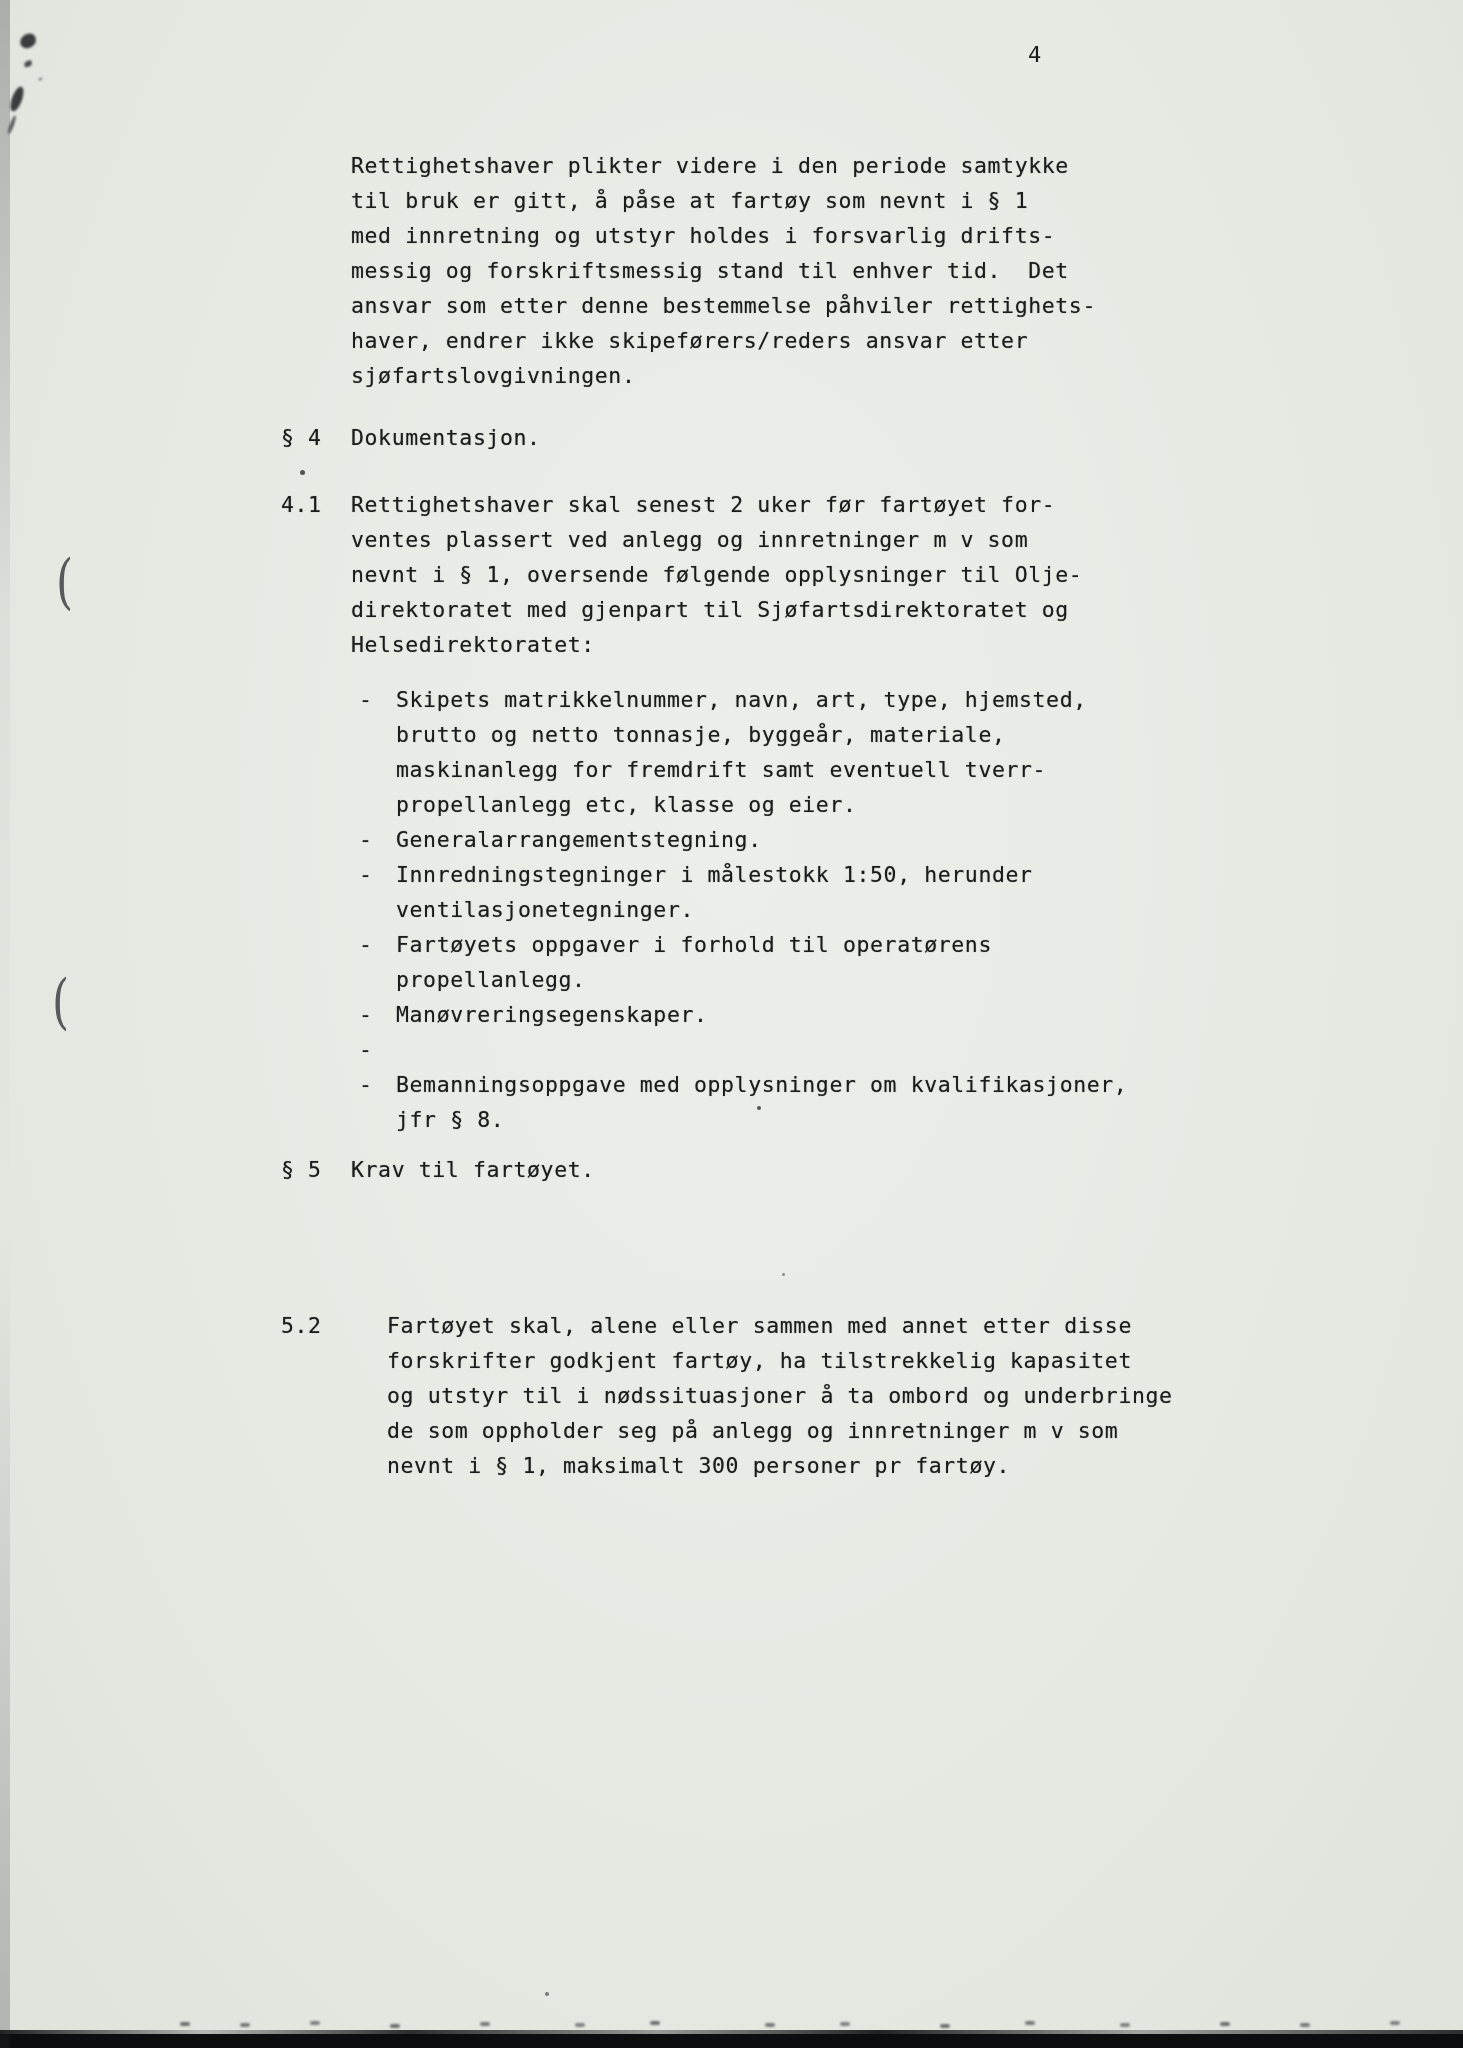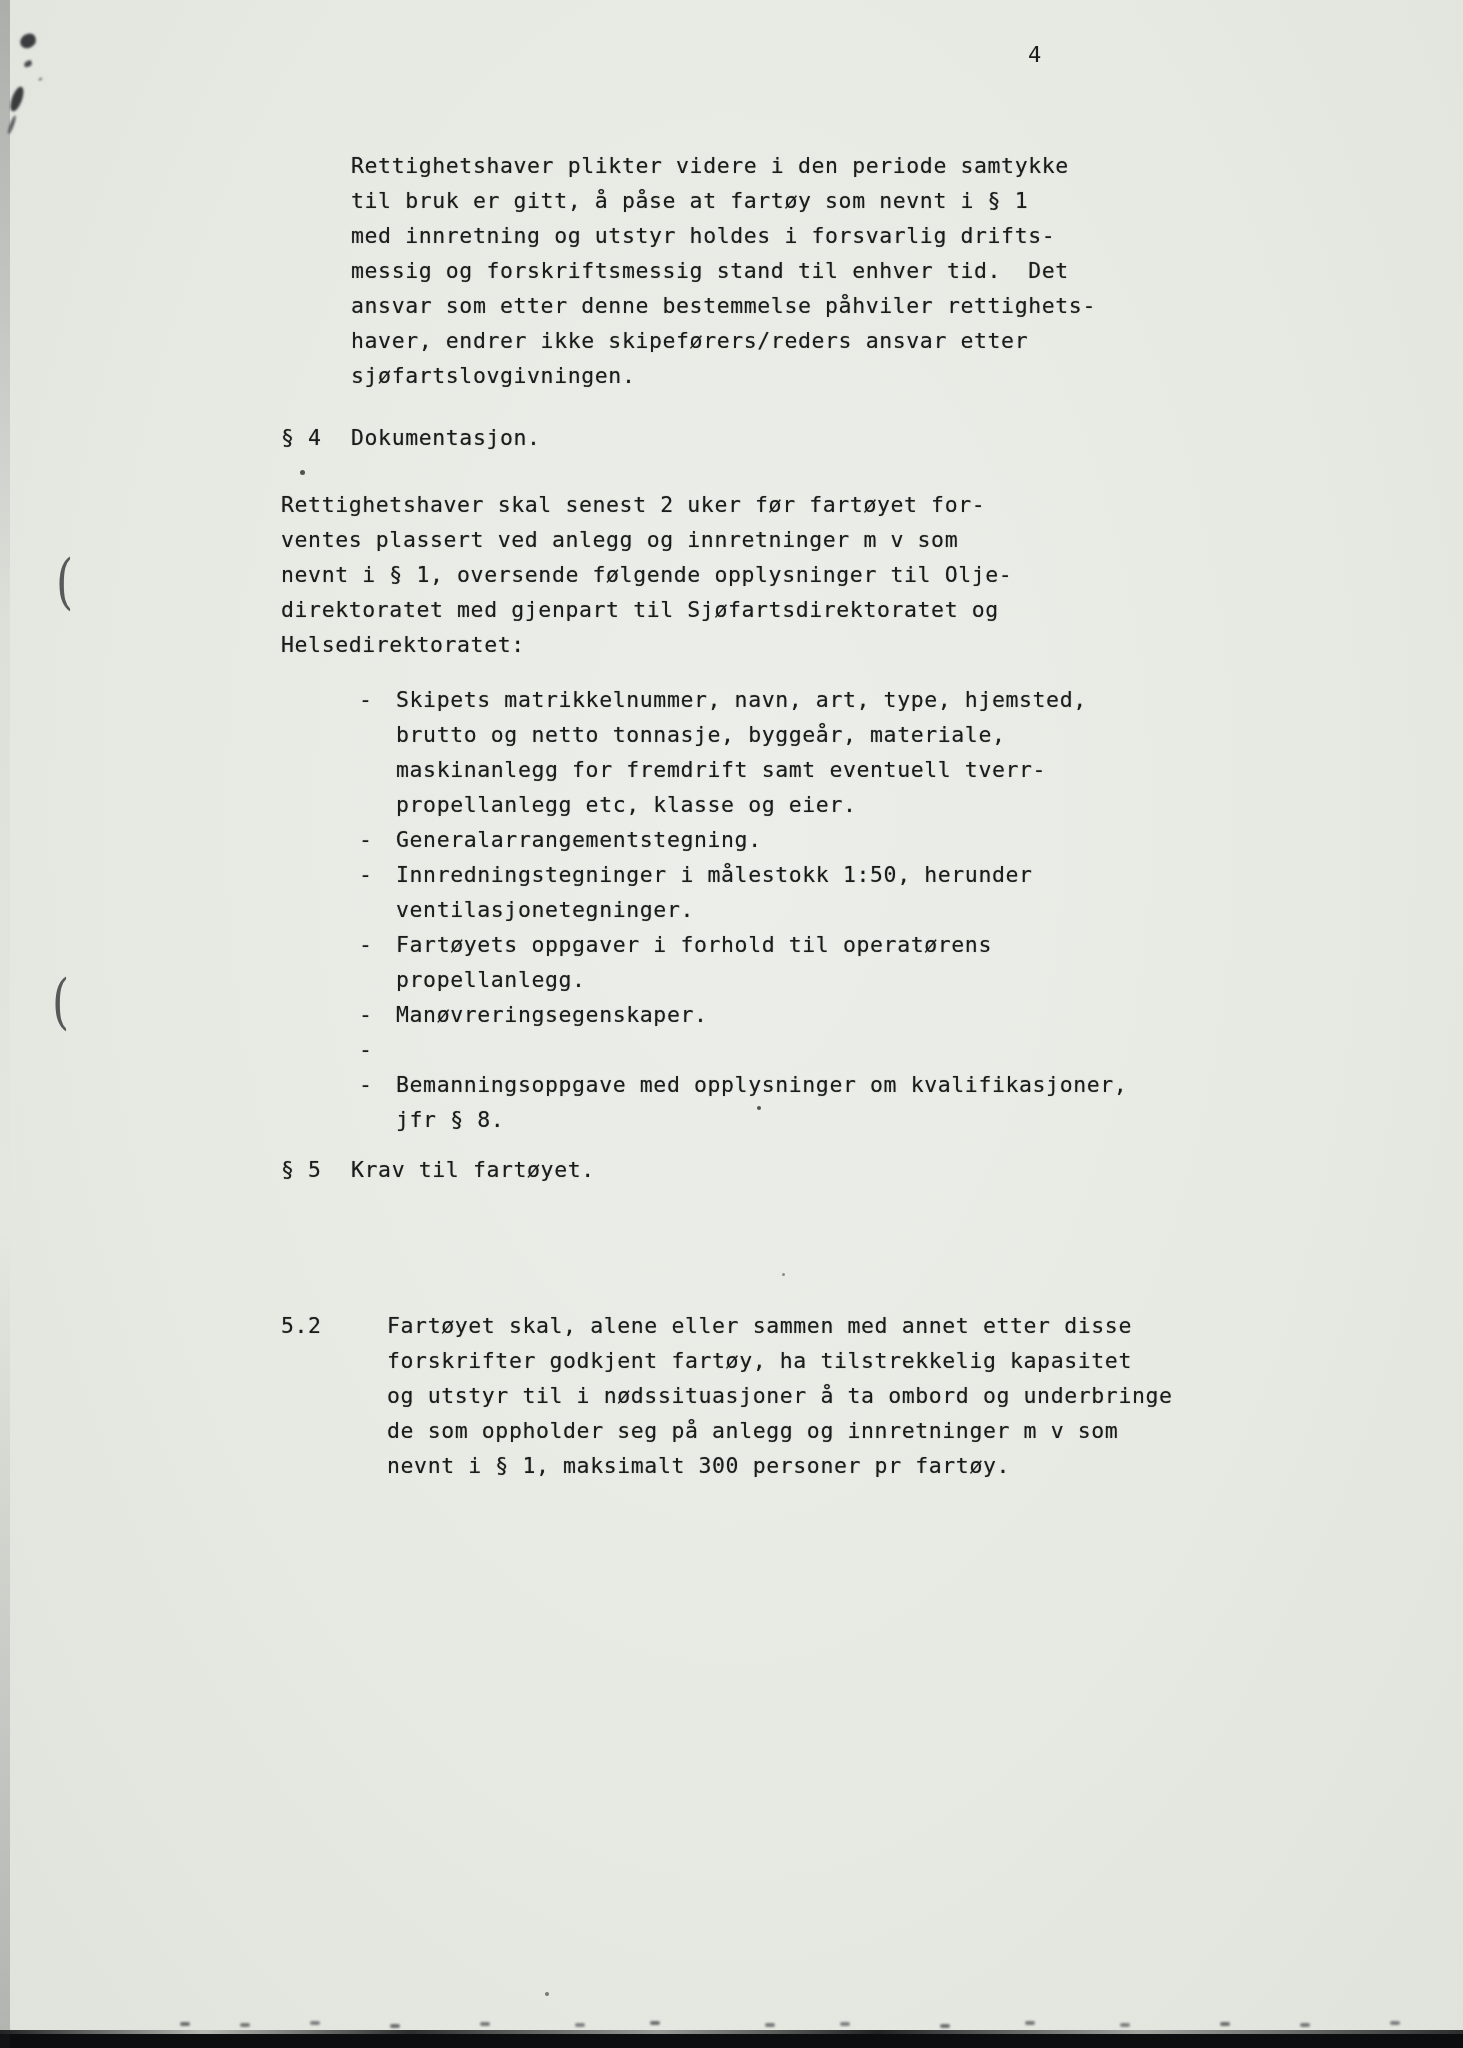--- a/index.html
+++ b/index.html
@@ -112,20 +112,21 @@
 messig og forskriftsmessig stand til enhver tid.  Det
 ansvar som etter denne bestemmelse påhviler rettighets-
 haver, endrer ikke skipeførers/reders ansvar etter
 sjøfartslovgivningen.</div>
       </div>
       <div class="block" style="top: 420px;">
         <div class="label">§ 4</div>
         <div class="body">Dokumentasjon.</div>
       </div>
       <div class="block" style="top: 487px;">
+        <div class="label">4.1</div>
         <div class="body">Rettighetshaver skal senest 2 uker før fartøyet for-
 ventes plassert ved anlegg og innretninger m v som
 nevnt i § 1, oversende følgende opplysninger til Olje-
 direktoratet med gjenpart til Sjøfartsdirektoratet og
 Helsedirektoratet:</div>
       </div>
       <div class="block" style="top: 682px;">
         <div class="label"></div>
         <div class="body"><div class="li"><span class="dash">-</span><span class="li-text">Skipets matrikkelnummer, navn, art, type, hjemsted,
 brutto og netto tonnasje, byggeår, materiale,

